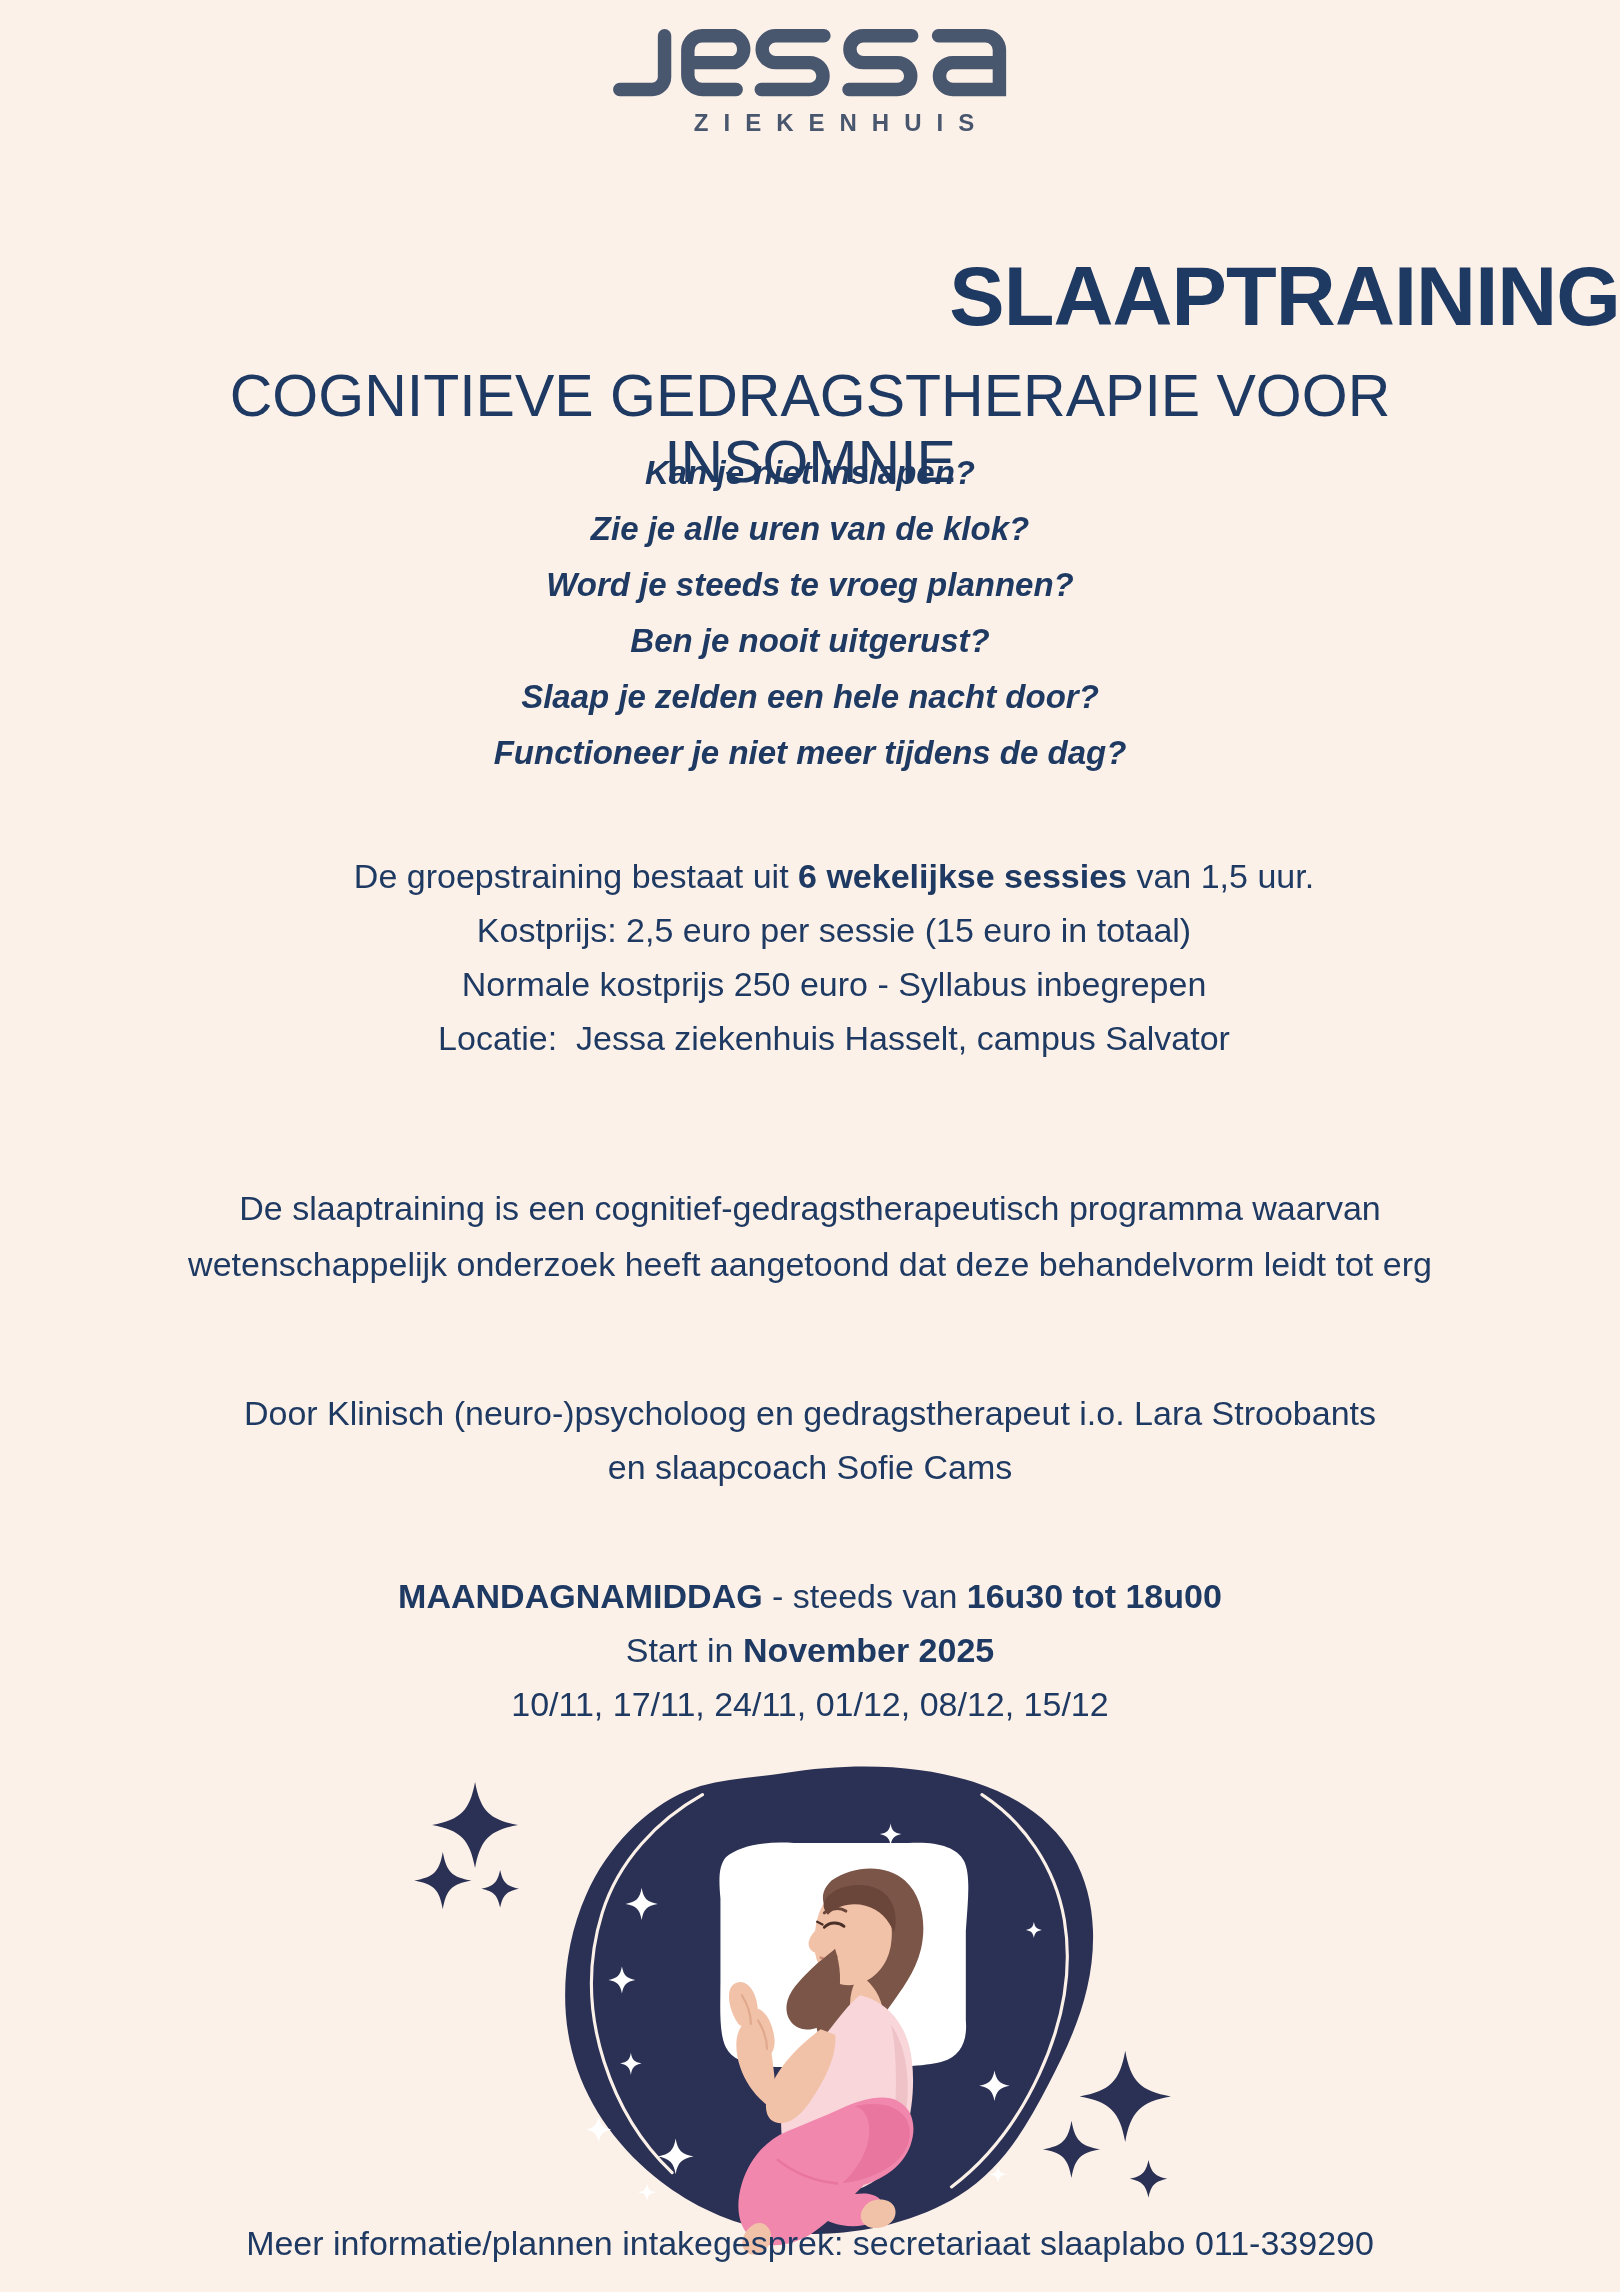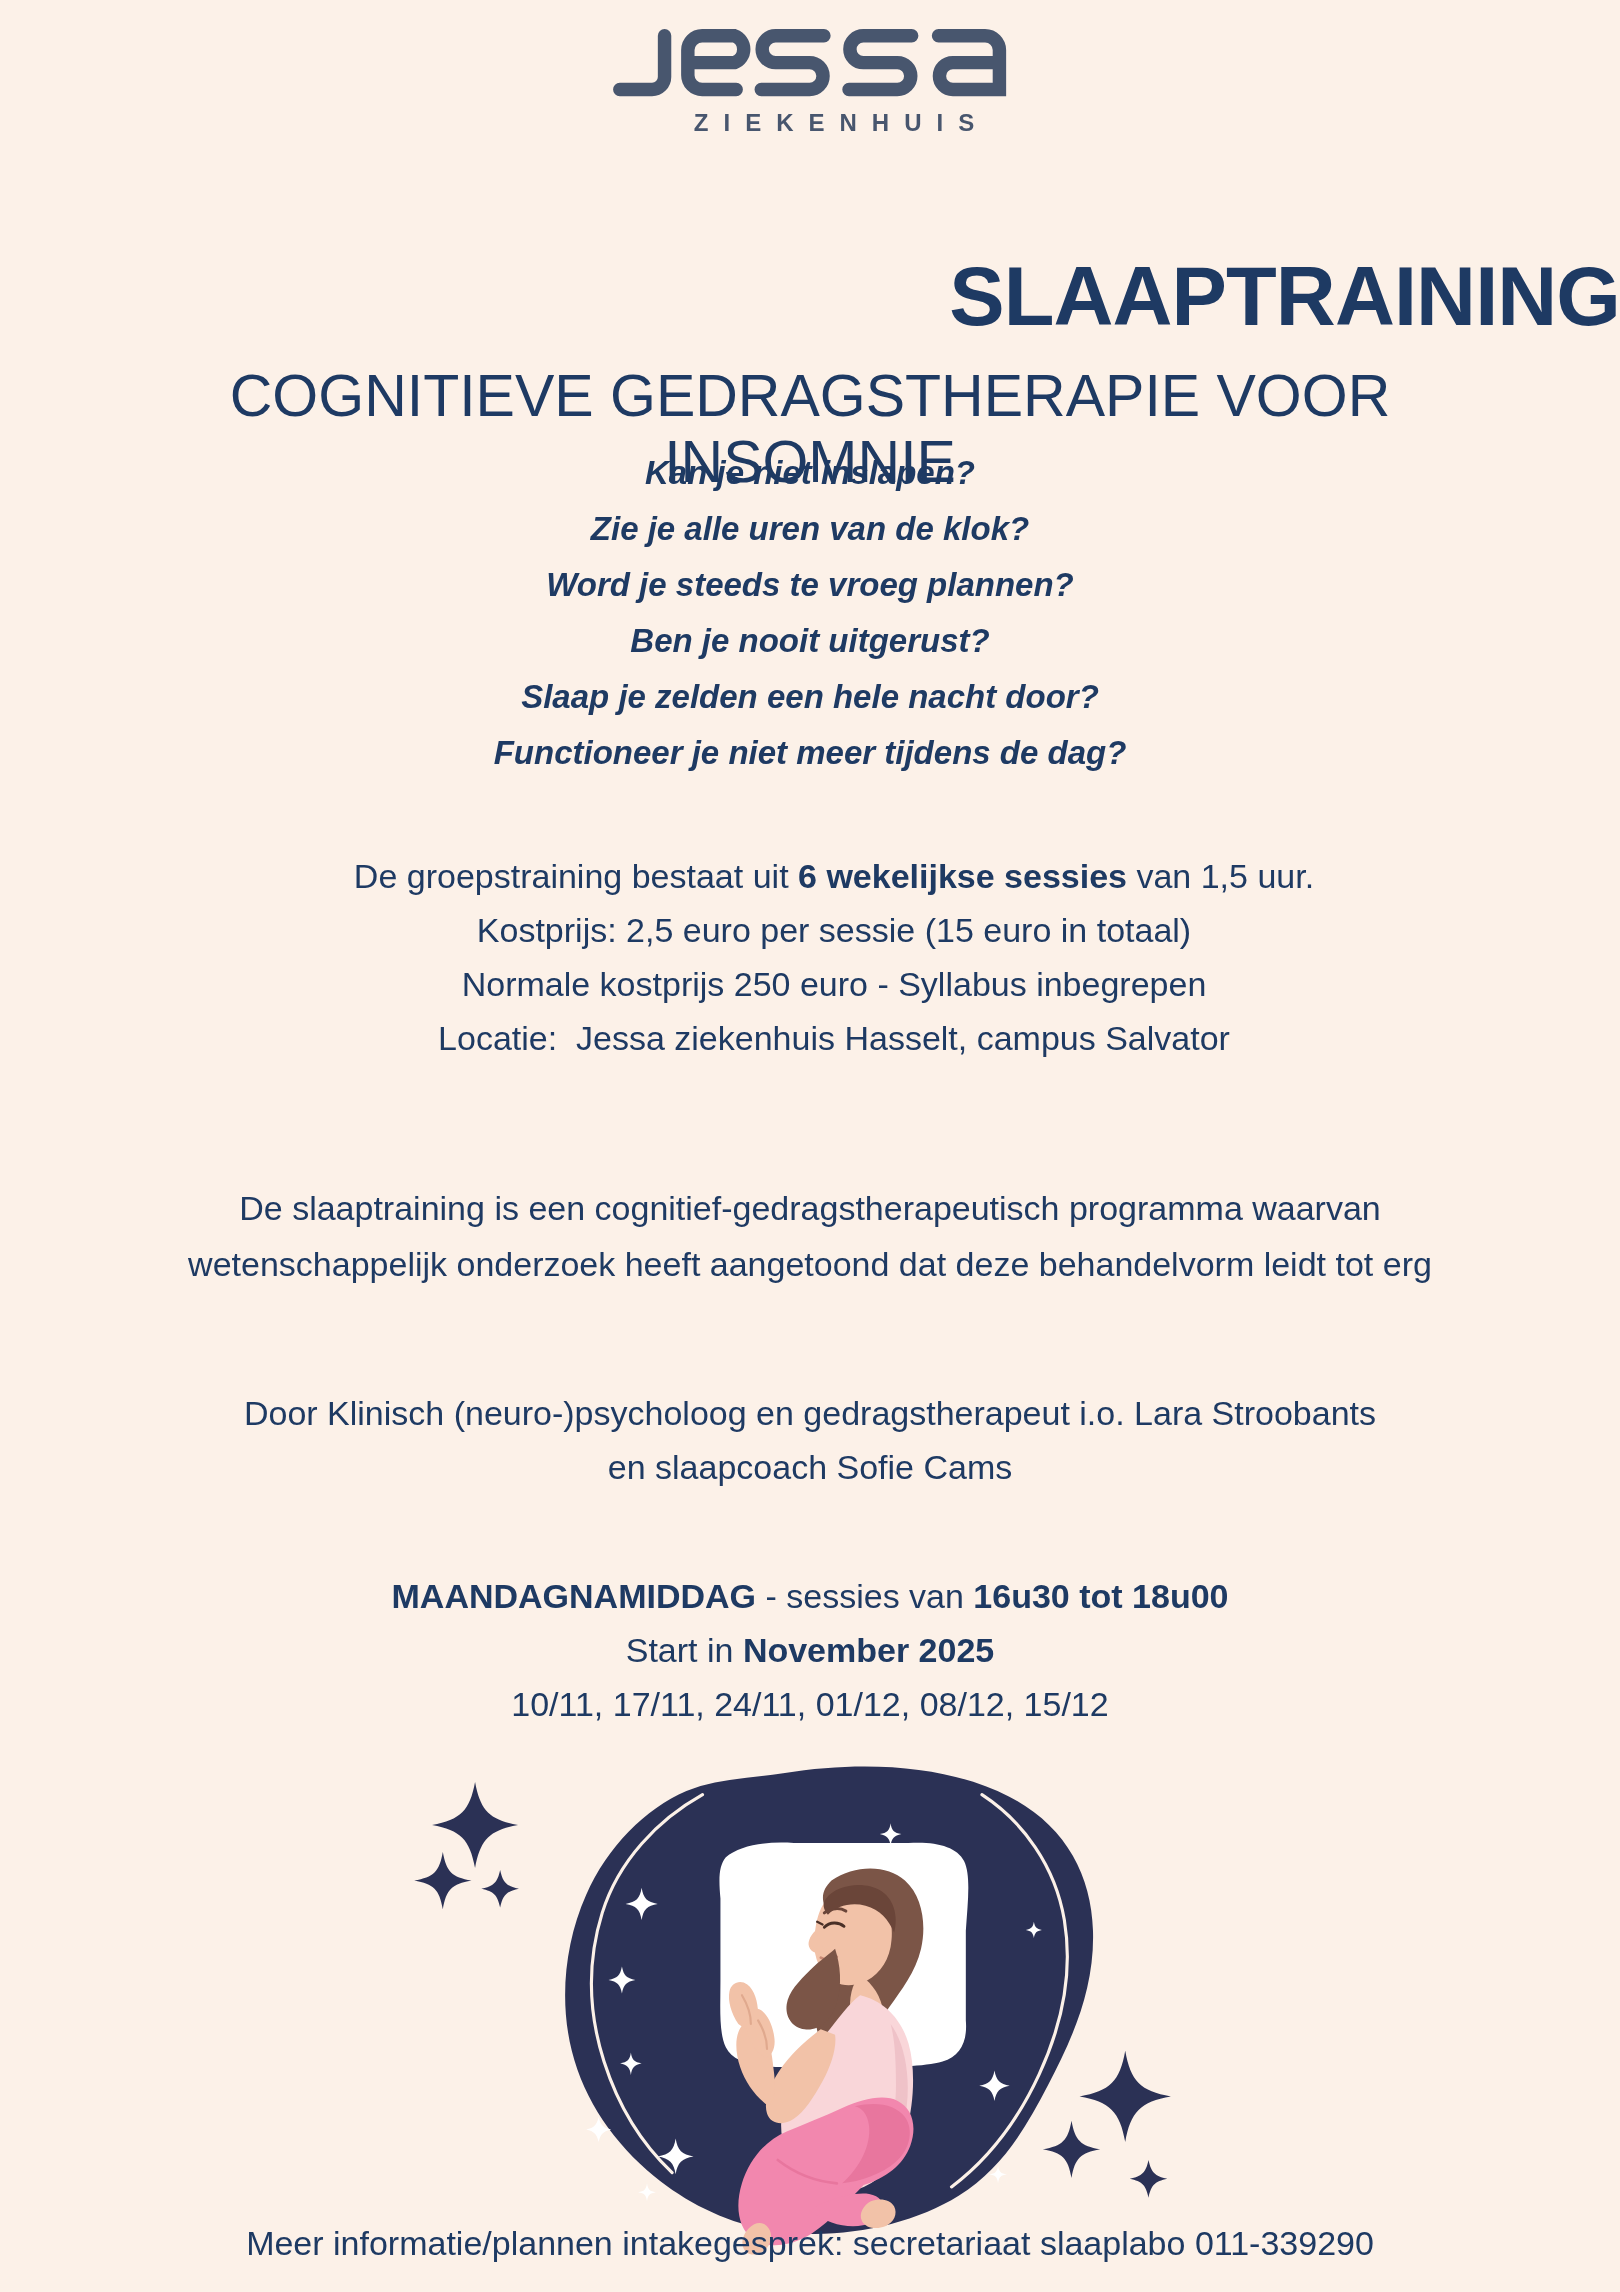--- a/index.html
+++ b/index.html
@@ -183,21 +183,21 @@
     <div class="line">De slaaptraining is een cognitief-gedragstherapeutisch programma waarvan</div>
     <div class="line">wetenschappelijk onderzoek heeft aangetoond dat deze behandelvorm leidt tot erg</div>
   </div>
 
   <div class="block" id="credits-block">
     <div class="line">Door Klinisch (neuro-)psycholoog en gedragstherapeut i.o. Lara Stroobants</div>
     <div class="line">en slaapcoach Sofie Cams</div>
   </div>
 
   <div class="block" id="schedule-block">
-    <div class="line"><b>MAANDAGNAMIDDAG</b><span> - sessies van </span><b>16u30 tot 18u00</b></div>
+    <div class="line"><b>MAANDAGNAMIDDAG</b><span> - steeds van </span><b>16u30 tot 18u00</b></div>
     <div class="line"><span>Start in </span><b>November 2025</b></div>
     <div class="line">10/11, 17/11, 24/11, 01/12, 08/12, 15/12</div>
   </div>
 
   <div class="illustration">
     <svg viewBox="0 0 900 560" xmlns="http://www.w3.org/2000/svg">
 
       <g fill="#2B3155">
         <path d="M76 30 C82 62 92 72 124 78 C92 84 82 94 76 126 C70 94 60 84 28 78 C60 72 70 62 76 30 Z"></path>
         <path d="M40 108 C44 130 50 136 72 140 C50 144 44 150 40 172 C36 150 30 144 8 140 C30 136 36 130 40 108 Z"></path>

